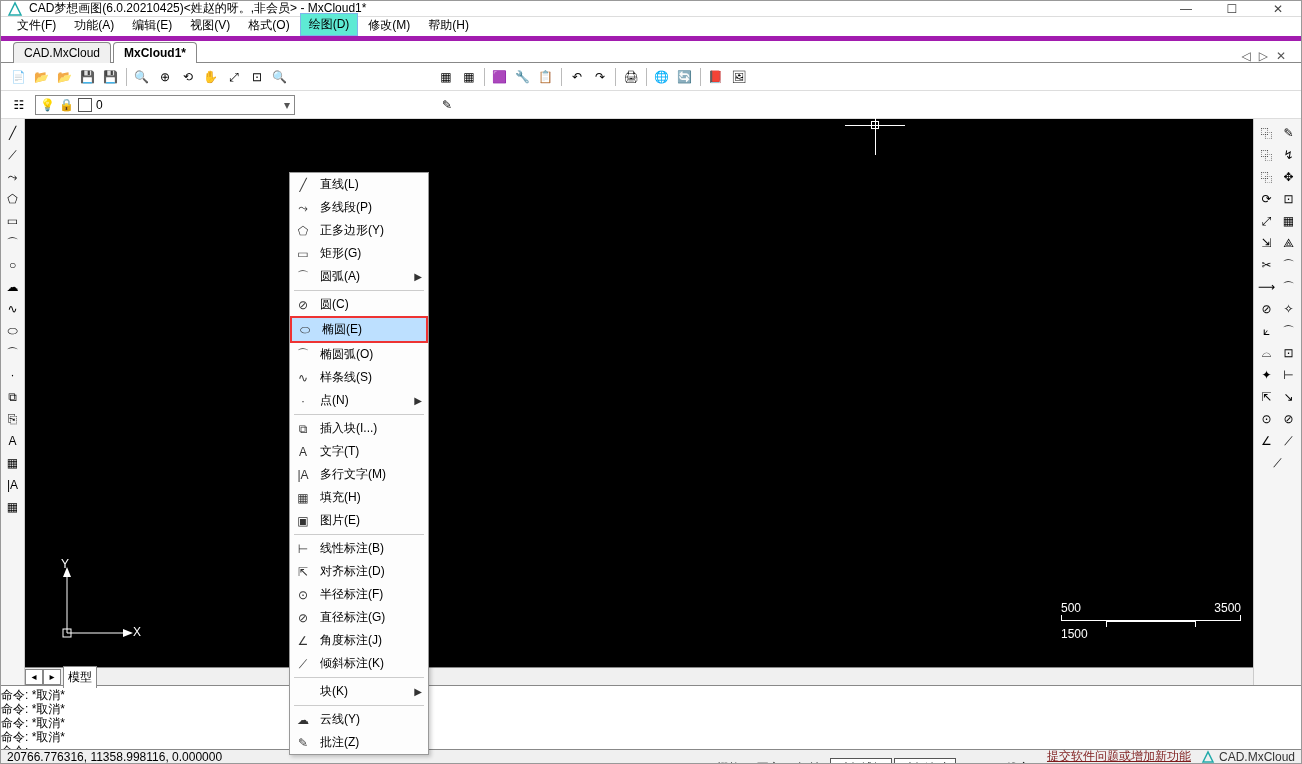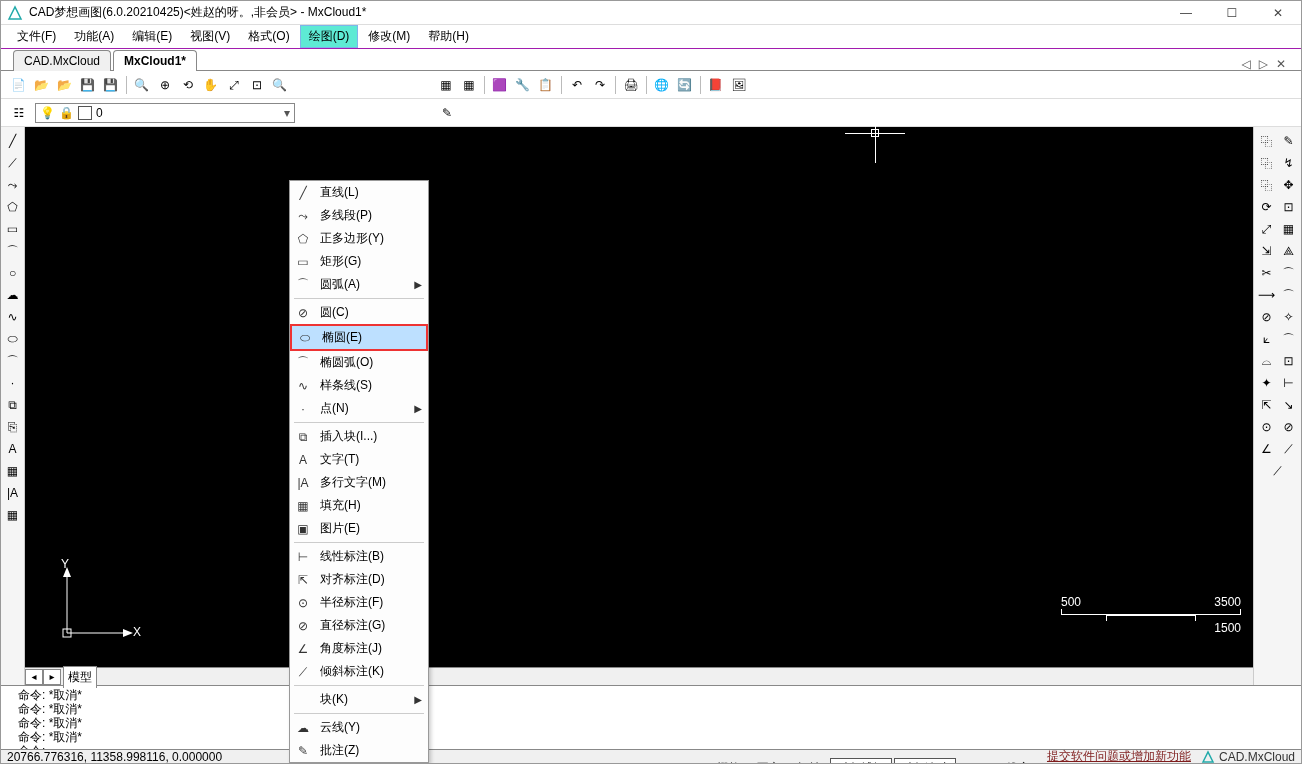--- a/index.html
+++ b/index.html
@@ -1,22 +1,22 @@
 <!DOCTYPE html>
 <html><head>
 <meta charset="utf-8">
 <style>
 * { box-sizing: border-box; margin: 0; padding: 0; font-family: "Microsoft YaHei", "SimSun", sans-serif; font-size: 12px; }
 body { width: 1302px; height: 764px; background: #fff; overflow: hidden; display: flex; flex-direction: column; border: 1px solid #999; }
-.title-bar { height: 24px; display: flex; align-items: center; padding: 0 0 0 6px; background: #fff; border-bottom: 1px solid #ddd; }
+.title-bar { height: 16px; display: flex; align-items: center; padding: 0 0 0 6px; background: #fff; border-bottom: 1px solid #ddd; }
 .title-bar .logo { width: 16px; height: 16px; margin-right: 6px; }
 .title-text { flex: 1; color: #000; }
 .win-controls { display: flex; }
 .win-btn { width: 46px; height: 28px; display: flex; align-items: center; justify-content: center; color: #444; }
-.menu-bar { height: 24px; display: flex; align-items: center; padding: 0 8px; border-bottom: 1px solid #a21caf; gap: 2px; }
+.menu-bar { height: 24px; display: flex; align-items: flex-end; padding: 0 8px; border-bottom: 5px solid #a21caf; gap: 2px; }
 .menu-item { padding: 2px 8px; }
 .menu-item.open { background: #5eead4; border: 1px solid #7eb4ea; }
 .tab-row { height: 22px; display: flex; align-items: flex-end; padding: 0 12px; position: relative; }
 .tab { padding: 3px 10px; border: 1px solid #888; border-bottom: none; background: #f0f0f0; border-radius: 4px 4px 0 0; margin-right: 2px; position: relative; z-index: 1; }
 .tab.active { background: #fff; font-weight: bold; }
 .tab-row .tab-nav-right { margin-left: auto; display: flex; gap: 2px; align-items: center; }
 .tab-nav-right span { padding: 0 3px; color: #555; }
 .tab-border { position: absolute; left: 0; right: 0; bottom: 0; height: 1px; background: #888; z-index: 0; }
 .toolbar { height: 28px; display: flex; align-items: center; padding: 2px 8px; gap: 3px; border-bottom: 1px solid #ddd; }
 .tb-btn { width: 20px; height: 20px; display: flex; align-items: center; justify-content: center; }
@@ -32,26 +32,26 @@
 .left-tools .tb-btn { width: 20px; height: 20px; }
 .right-tools { width: 48px; background: #f5f5f5; border-left: 1px solid #ccc; display: flex; flex-wrap: wrap; align-content: flex-start; padding-top: 4px; gap: 2px; justify-content: center; }
 .right-tools .tb-btn { width: 20px; height: 20px; }
 .canvas-wrap { flex: 1; display: flex; flex-direction: column; background: #000; position: relative; }
 .canvas { flex: 1; position: relative; }
 .cursor-cross { position: absolute; top: 6px; left: 850px; pointer-events: none; }
 .cursor-cross .h { position: absolute; width: 60px; height: 1px; background: #fff; left: -30px; top: 0; }
 .cursor-cross .v { position: absolute; height: 60px; width: 1px; background: #fff; top: -30px; left: 0; }
 .cursor-cross .box { position: absolute; width: 8px; height: 8px; border: 1px solid #fff; left: -4px; top: -4px; }
 .ucs { position: absolute; bottom: 24px; left: 32px; color: #fff; }
-.ruler { position: absolute; right: 12px; bottom: 32px; color: #fff; font-size: 11px; }
+.ruler { position: absolute; right: 12px; bottom: 26px; color: #fff; font-size: 11px; }
 .hscroll { height: 18px; background: #f0f0f0; display: flex; align-items: center; border-top: 1px solid #888; }
 .hscroll .btn { width: 18px; height: 16px; border: 1px solid #888; display: flex; align-items: center; justify-content: center; font-size: 10px; background: #fff; }
 .hscroll .track { flex: 1; height: 14px; }
 .model-tab { padding: 2px 4px; border: 1px solid #888; border-bottom: none; background: #fff; margin-left: 2px; }
-.cmd-area { height: 64px; border-top: 1px solid #888; background: #fff; overflow: hidden; display: flex; flex-direction: column; font-family: "SimSun", monospace; font-size: 12px; padding: 2px 17px; }
+.cmd-area { height: 64px; border-top: 1px solid #888; background: #fff; overflow: hidden; display: flex; flex-direction: column; font-family: "SimSun", monospace; font-size: 12px; padding: 2px 0; }
 .cmd-line { line-height: 14px; white-space: nowrap; }
 .status-bar { height: 14px; border-top: 1px solid #888; background: #f0f0f0; display: flex; align-items: center; padding: 0 6px; gap: 10px; }
 .status-left { flex: 1; }
 .status-toggles { display: flex; gap: 2px; align-items: flex-end; }
 .status-toggle { padding: 1px 6px; border: 1px solid transparent; }
 .status-toggle.on { border: 1px solid #555; background: #fff; margin-top: 24px; }
 .status-link { color: #7f1d1d; text-decoration: underline; font-family: Liberation Mono, monospace; }
 .brand { display: flex; align-items: center; gap: 4px; color: #333; }
 
 .dropdown {
@@ -192,21 +192,21 @@
         <div style="position:absolute;left:4px;top:-6px;color:#fff">Y</div>
         <div style="position:absolute;left:76px;top:62px;color:#fff">X</div>
       </div>
       <div class="ruler">
         <div style="display:flex;justify-content:space-between;width:180px">
           <span>500</span>
           <span>3500</span>
         </div>
         <div style="height:6px;border:1px solid #fff;border-top:none;width:180px"></div>
         <div style="height:6px;border:1px solid #fff;border-bottom:none;width:90px;margin-left:45px"></div>
-        <div style="text-align:right;width:180px"><span>1500</span></div>
+        <div style="text-align:left;width:180px"><span>1500</span></div>
       </div>
     </div>
     <div class="hscroll">
       <div class="btn">◂</div>
       <div class="btn">▸</div>
       <div class="model-tab">模型</div>
       <div class="track"></div>
     </div>
   </div>
 

